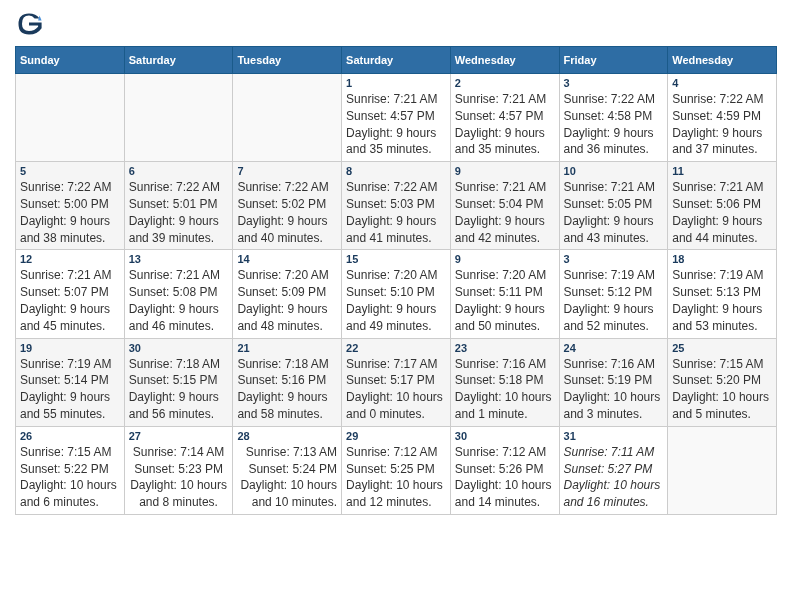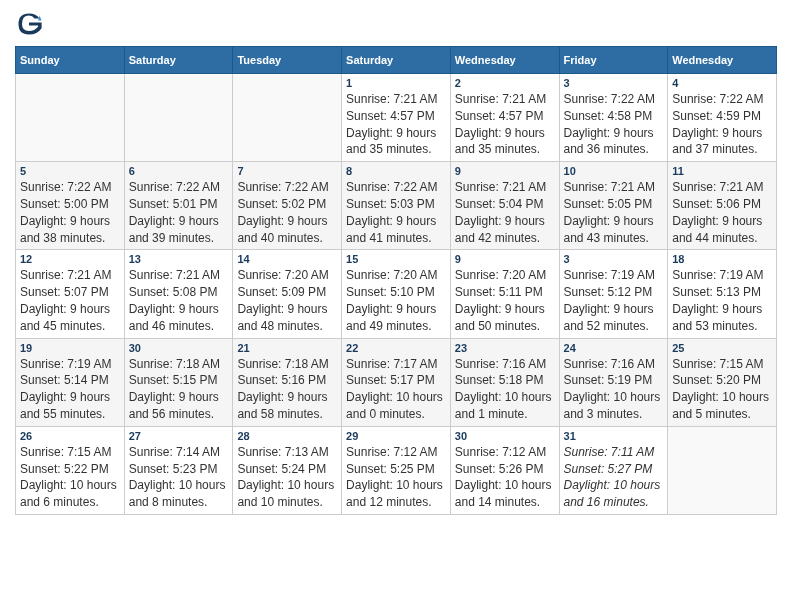--- a/index.html
+++ b/index.html
@@ -306,28 +306,28 @@
         <tr>
           <td>
             <div class="day-number">26</div>
             <div class="day-info" style="white-space: pre-line;">Sunrise: 7:15 AM
 Sunset: 5:22 PM
 Daylight: 10 hours
 and 6 minutes.</div>
           </td>
           <td>
             <div class="day-number">27</div>
-            <div class="day-info" style="white-space: pre-line;">Sunrise: 7:14 AM
+            <div class="day-info" style="white-space: pre-line; text-align: center;">Sunrise: 7:14 AM
 Sunset: 5:23 PM
 Daylight: 10 hours
 and 8 minutes.</div>
           </td>
           <td>
             <div class="day-number">28</div>
-            <div class="day-info" style="white-space: pre-line;">Sunrise: 7:13 AM
+            <div class="day-info" style="white-space: pre-line; text-align: right;">Sunrise: 7:13 AM
 Sunset: 5:24 PM
 Daylight: 10 hours
 and 10 minutes.</div>
           </td>
           <td>
             <div class="day-number">29</div>
             <div class="day-info" style="white-space: pre-line;">Sunrise: 7:12 AM
 Sunset: 5:25 PM
 Daylight: 10 hours
 and 12 minutes.</div>

